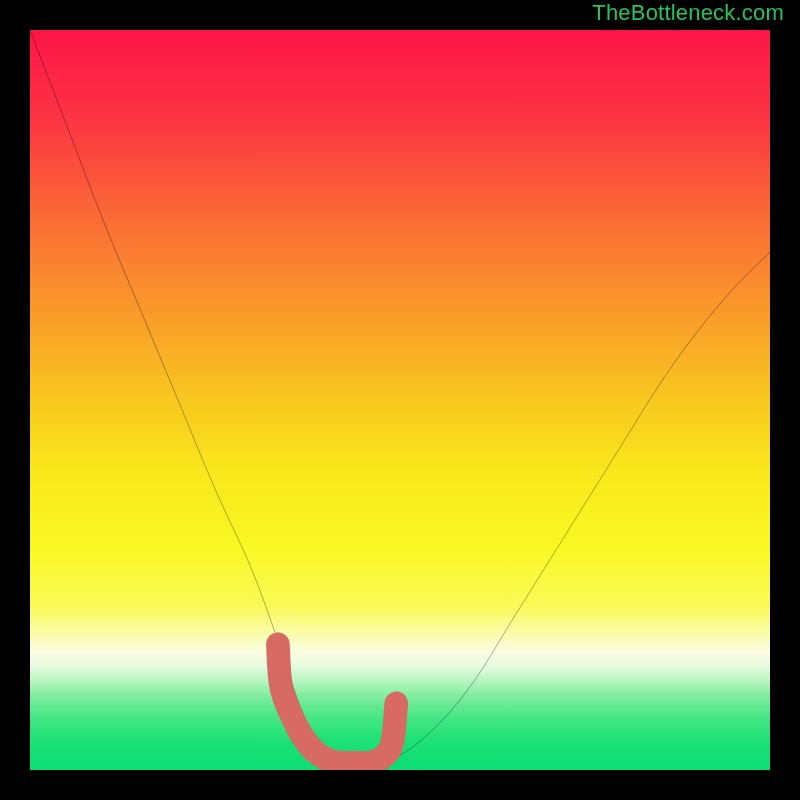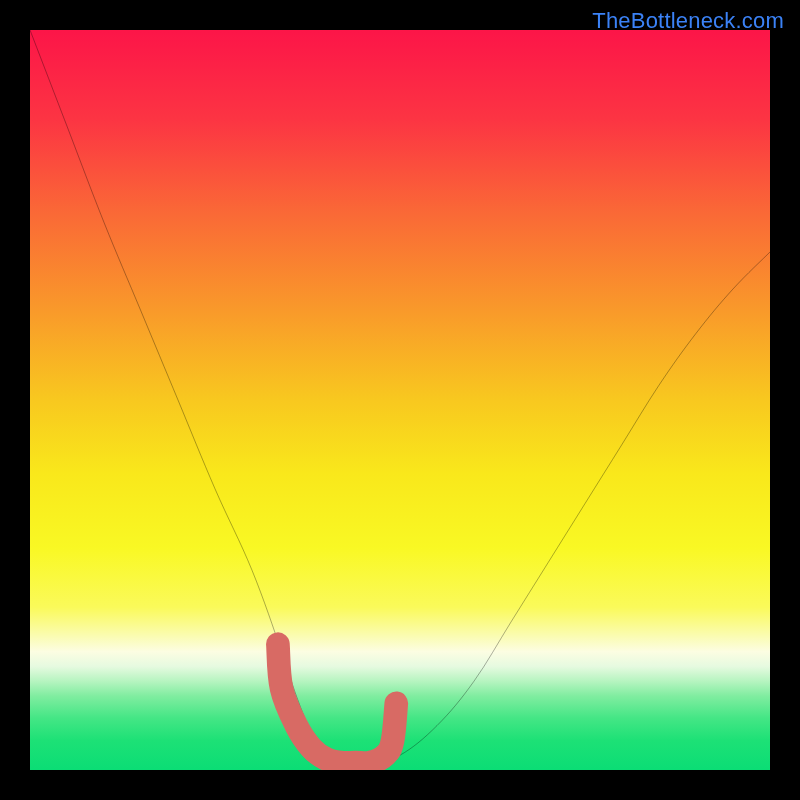--- a/index.html
+++ b/index.html
@@ -18,23 +18,23 @@
   }
   .plot {
     position: absolute;
     left: 30px;
     top: 30px;
     width: 740px;
     height: 740px;
   }
   .watermark {
     position: absolute;
-    top: 8px;
+    top: 0;
     right: 16px;
-    color: #3b82f6;
+    color: #22c55e;
     font-size: 22px;
     font-weight: 500;
     letter-spacing: 0.2px;
   }
 </style>
 </head>
 <body>
 
 <div class="outer">
   <div class="watermark">TheBottleneck.com</div>

